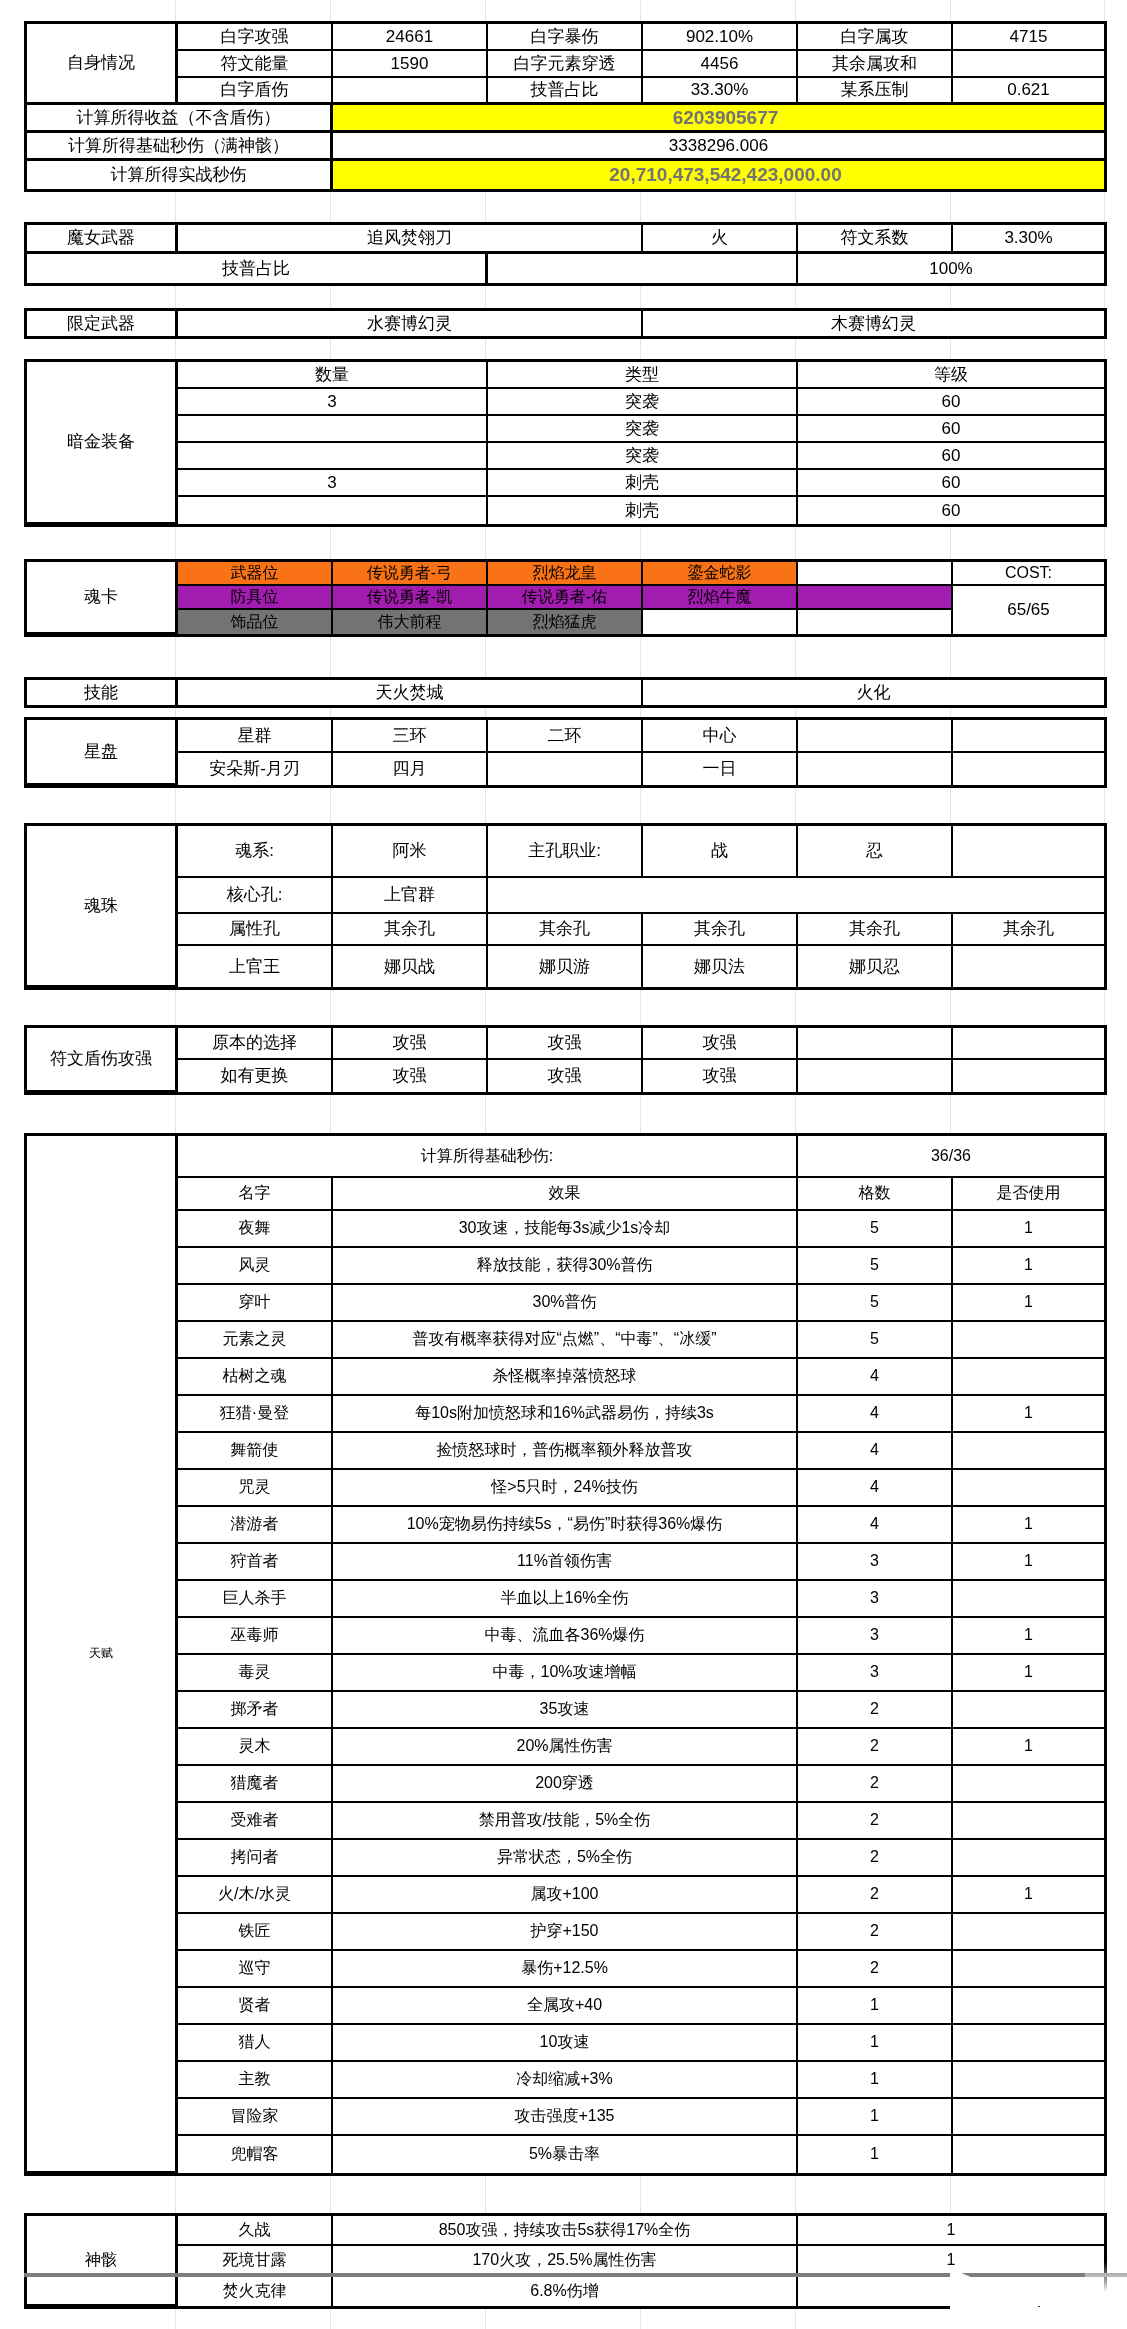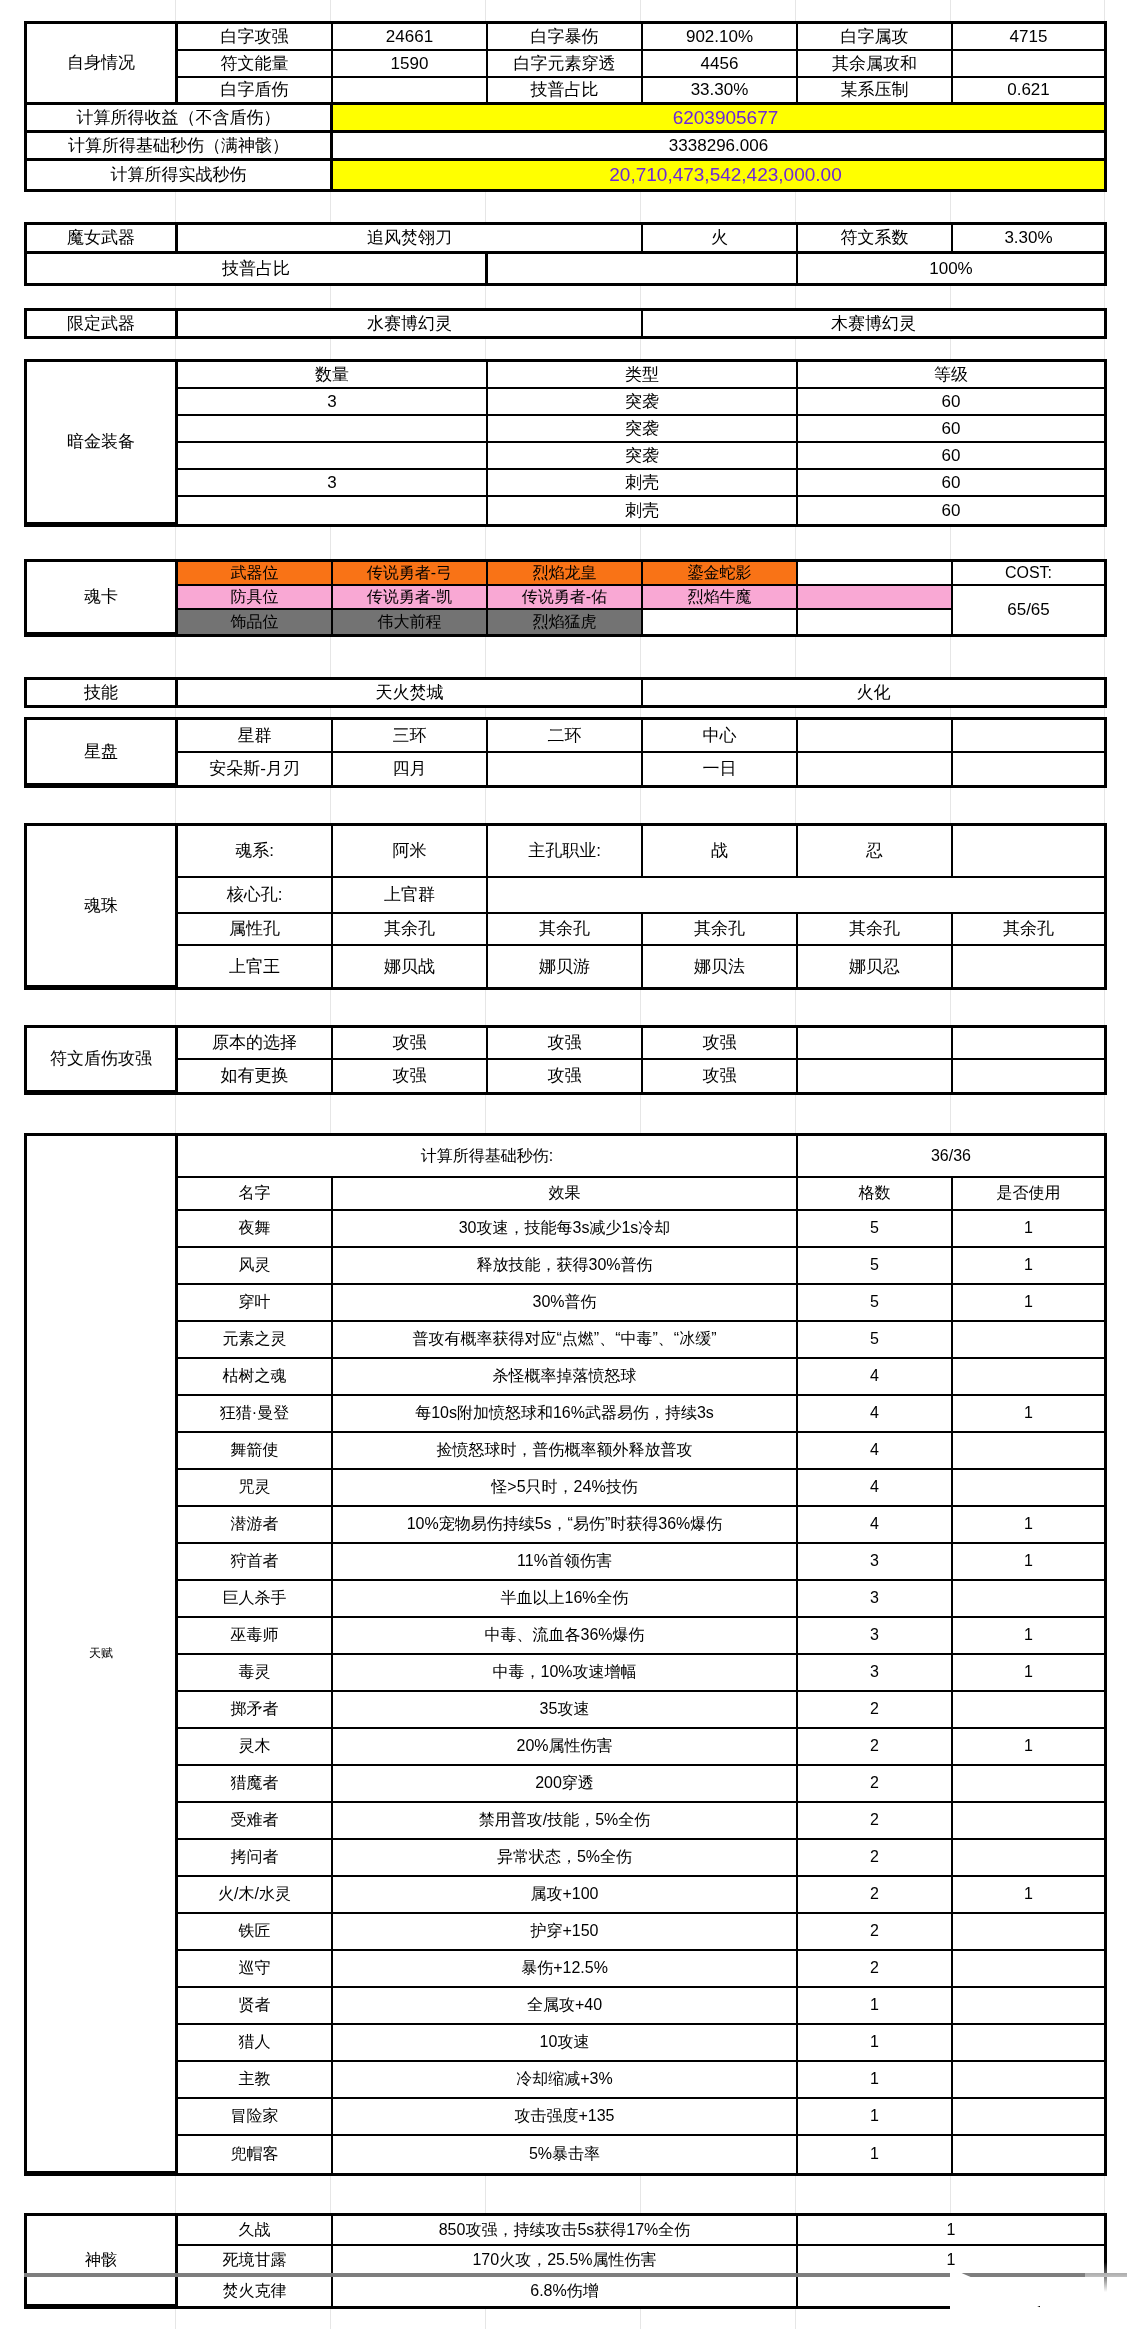--- a/index.html
+++ b/index.html
@@ -10,23 +10,23 @@
        display:grid;box-sizing:border-box;z-index:1;}
   .c{display:flex;align-items:center;justify-content:center;text-align:center;
      border-right:2px solid #000;border-bottom:2px solid #000;box-sizing:border-box;
      font-size:17px;line-height:1.05;white-space:nowrap;overflow:hidden;padding:0 2px;}
   .lastcol{border-right:none!important;}
   .lastrow{border-bottom:none!important;}
   .tR{border-right-width:3px;}
   .tB{border-bottom-width:3px;}
   .s2{grid-column:span 2;}.s3{grid-column:span 3;}.s4{grid-column:span 4;}.s5{grid-column:span 5;}
   .yellow{background:#ffff00;}
-  .red{color:#6d28d9;font-weight:normal;font-size:19px;padding-left:16px;}
+  .red{color:#737373;font-weight:bold;font-size:19px;padding-left:16px;}
   .pink{background:#f97316;text-align:right;}
-  .blue{background:#f9a8d4;}
+  .blue{background:#a21caf;}
   .green{background:#737373;}
   .small{font-size:16px;}
   #sec-self{top:21px;grid-template-columns:151px 155px 155px 155px 155px 155px 151px;grid-template-rows:27px 27px 27px 28px 28px 28px;}
   #sec-weapon{top:222px;grid-template-columns:151px 155px 155px 155px 155px 155px 151px;grid-template-rows:29px 29px;}
   #sec-limited{top:308px;grid-template-columns:151px 155px 155px 155px 155px 155px 151px;grid-template-rows:25px;}
   #sec-darkgold{top:359px;grid-template-columns:151px 310px 310px 306px;grid-template-rows:repeat(6,27px);}
   #sec-soulcards{top:559px;grid-template-columns:151px 155px 155px 155px 155px 155px 151px;grid-template-rows:repeat(3,24px);}
   #sec-skill{top:662px;grid-template-columns:151px 155px 155px 155px 155px 155px 151px;grid-template-rows:25px;margin-top:15px;}
   #sec-star{top:717px;grid-template-columns:151px 155px 155px 155px 155px 155px 151px;grid-template-rows:33px 32px;}
   #sec-beads{top:823px;grid-template-columns:151px 155px 155px 155px 155px 155px 151px;grid-template-rows:52px 36px 32px 41px;}

